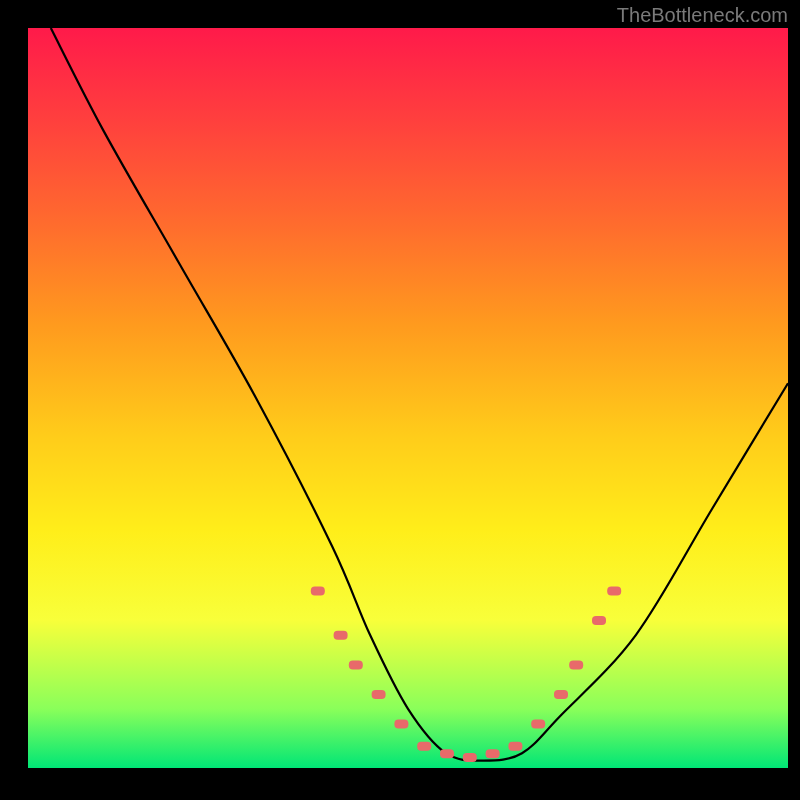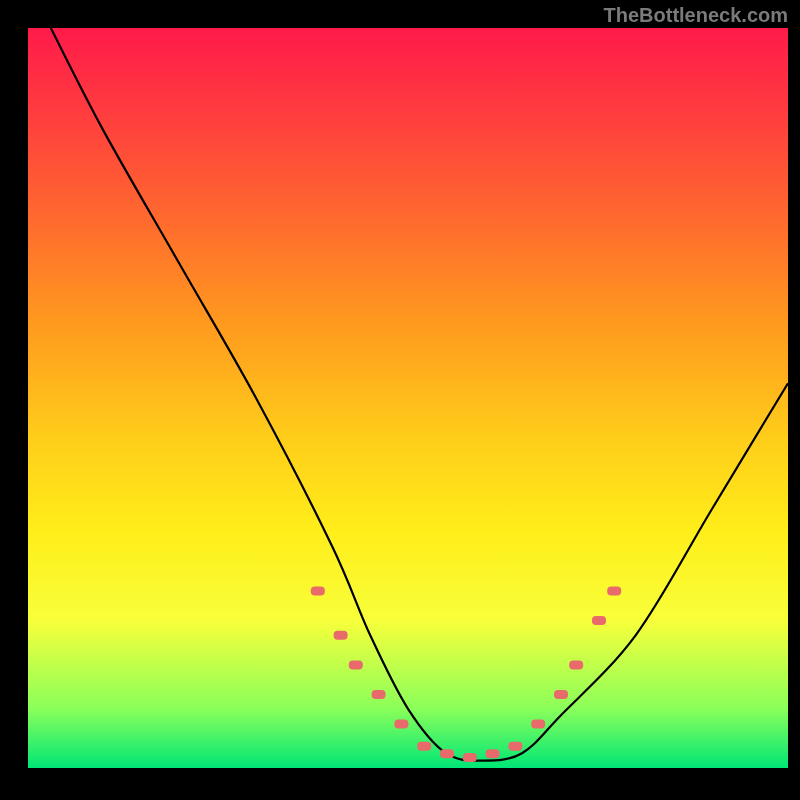--- a/index.html
+++ b/index.html
@@ -10,21 +10,21 @@
     background: #000;
     position: relative;
     font-family: Arial, sans-serif;
   }
   .watermark {
     position: absolute;
     top: 4px;
     right: 12px;
     color: #7a7a7a;
     font-size: 20px;
-    font-weight: 700;
+    font-weight: 400;
     z-index: 10;
   }
   .plot-area {
     position: absolute;
     left: 28px;
     top: 28px;
     width: 760px;
     height: 740px;
     background: linear-gradient(to bottom,
       #ff1a4a 0%,

